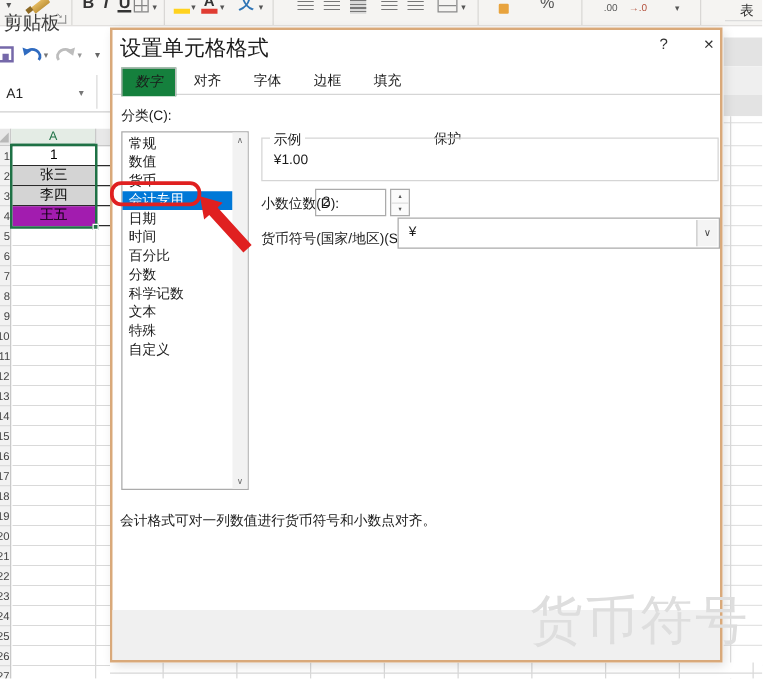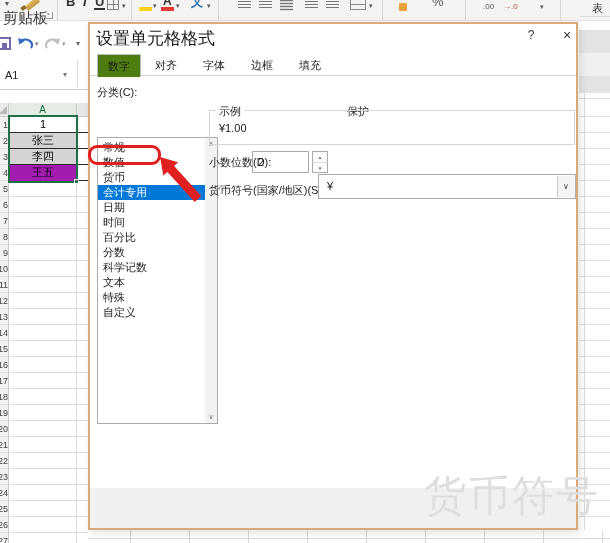--- a/index.html
+++ b/index.html
@@ -73,23 +73,23 @@
   #bottom-sliver .hline{position:absolute;left:0;top:8px;width:522px;height:1px;background:#d9d9d9;}
   #bottom-sliver .vline{position:absolute;top:0;width:1px;height:13px;background:#d9d9d9;}
 
   
   #dialog{left:88px;top:22px;width:490px;height:508px;background:#fff;border:2px solid #d9a97a;box-shadow:2px 3px 8px rgba(0,0,0,.12);}
   #dlg-title{left:6px;top:3px;font-size:17px;color:#1a1a1a;}
   #dlg-help{left:430px;top:2px;width:22px;height:18px;font-size:12px;color:#333;text-align:center;line-height:18px;}
   #dlg-close{left:466px;top:2px;width:22px;height:18px;font-size:14px;color:#333;text-align:center;line-height:18px;}
   #tabstrip{left:0px;top:30px;width:486px;height:22px;border-bottom:1px solid #d5d5d5;}
   .tab{position:absolute;top:0;height:22px;font-size:11px;color:#1a1a1a;text-align:center;line-height:22px;}
-  .tab.active{background:#4d7c0f;border:1px solid #bcbcbc;border-bottom:none;height:23px;z-index:2;}
+  .tab.active{background:#15803d;border:1px solid #bcbcbc;border-bottom:none;height:23px;z-index:2;font-style:italic;}
   #cat-label{left:7px;top:61px;font-size:11px;color:#1a1a1a;}
-  #listbox{left:7px;top:81px;width:121px;height:287px;border:1px solid #ababab;background:#fff;margin-top:32px;}
+  #listbox{left:7px;top:81px;width:102px;height:287px;border:1px solid #ababab;background:#fff;}
   .cat{position:relative;height:15px;line-height:15px;font-size:11px;color:#1a1a1a;padding-left:5px;width:calc(100% - 12px);}
   .cat.sel{background:#0078d7;color:#fff;}
   #listbox-inner{position:absolute;left:0;top:2px;width:100%;}
   #list-scroll{position:absolute;right:0;top:0;width:12px;height:100%;background:#f2f2f2;}
   #list-scroll .sarrow{position:absolute;left:0;width:12px;font-size:7px;color:#6f6f6f;text-align:center;}
   #groupbox{left:119px;top:86px;width:366px;height:35px;border:1px solid #d5d5d5;}
   #group-label{position:absolute;left:6px;top:-7px;background:#fff;padding:0 3px;font-size:11px;color:#1a1a1a;}
   #sample-value{position:absolute;left:9px;top:11px;font-size:11px;color:#1a1a1a;}
   #dec-label{left:119px;top:131px;font-size:11px;color:#1a1a1a;}
   #dec-input{left:162px;top:127px;width:57px;height:22px;border:1px solid #ababab;font-size:11px;color:#1a1a1a;padding-left:5px;line-height:20px;}
@@ -303,20 +303,21 @@
       <div class="divider"></div>
       <div class="sp" style="top:11px;">▾</div>
     </div>
 
     <span id="cur-label" class="abs">货币符号(国家/地区)(S):</span>
     <div id="cur-dropdown" class="abs">
       <span id="cur-value">¥</span>
       <div id="cur-btn">∨</div>
     </div>
 
+    <span id="dlg-desc" class="abs">会计格式可对一列数值进行货币符号和小数点对齐。</span>
     <div id="dlg-footer" class="abs"></div>
   </div>
 
   <div id="red-rect" class="abs"></div>
   <svg id="arrow-svg" class="abs">
     <polygon points="160,157 178.1,162.2 174.1,165.9 201.3,196 194.7,202 167.4,171.9 163.3,175.6" fill="#e02020"></polygon>
   </svg>
 
   <div id="watermark" class="abs">货币符号</div>
 

